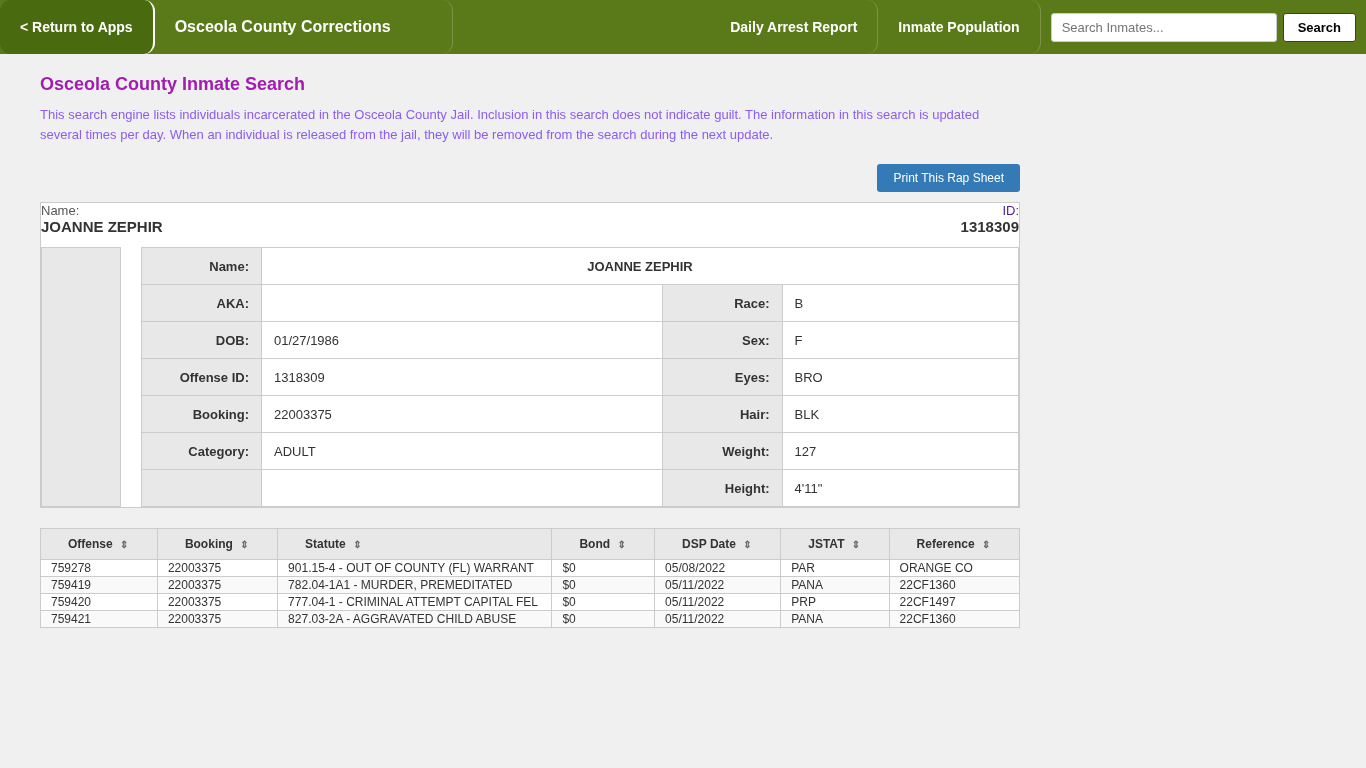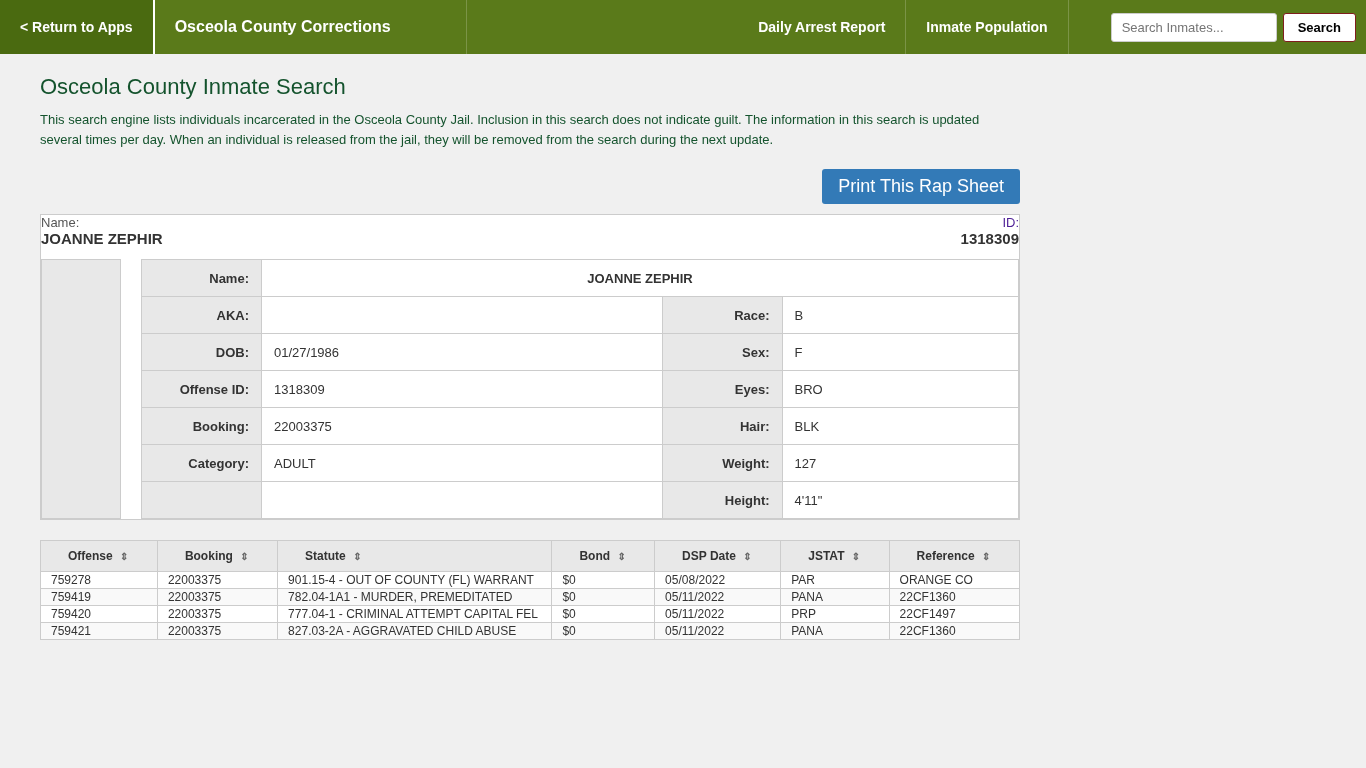--- a/index.html
+++ b/index.html
@@ -15,20 +15,21 @@
     .nav-item {
       display: flex;
       align-items: center;
       padding: 0 20px;
       color: #fff;
       font-size: 14px;
       font-weight: bold;
       cursor: pointer;
       border-right: 1px solid rgba(255,255,255,0.2);
       white-space: nowrap;
+      border-radius: 11px;
     }
     .nav-item.return-apps {
       background: #4a6a10;
       border-right: 2px solid #fff;
     }
     .nav-title {
       font-size: 16px;
       flex: 1;
     }
     .nav-spacer { flex: 1; }
@@ -36,69 +37,68 @@
       display: flex;
       align-items: center;
       padding: 0 10px;
       gap: 6px;
     }
     .nav-search-input {
       padding: 6px 10px;
       border: 1px solid #ccc;
       border-radius: 3px;
       font-size: 13px;
-      width: 166px;
-      background: #fff;
-      margin-left: 32px;
+      width: 226px;
+      background: #fff;
     }
     .nav-search-btn {
       padding: 6px 14px;
       background: #fff;
       color: #000000;
       border: 1px solid #7f1d1d;
       border-radius: 3px;
       font-size: 13px;
       cursor: pointer;
       font-weight: bold;
     }
 
     
     .main-content {
       padding: 20px 40px;
       max-width: 1366px;
     }
 
     .page-title {
-      font-size: 22px;
-      font-weight: normal;
+      font-size: 18px;
+      font-weight: bold;
       margin-bottom: 10px;
-      color: #14532d;
+      color: #a21caf;
     }
 
     .page-description {
       font-size: 13px;
-      color: #14532d;
+      color: #8b5cf6;
       margin-bottom: 20px;
       line-height: 1.5;
       max-width: 960px;
     }
 
     .print-btn-container {
       display: flex;
       justify-content: flex-end;
       margin-bottom: 10px;
       max-width: 980px;
     }
     .print-btn {
       padding: 7px 16px;
       background: #337ab7;
       color: #fff;
       border: none;
       border-radius: 3px;
-      font-size: 18px;
+      font-size: 12px;
       cursor: pointer;
     }
 
     
     .inmate-card {
       background: #fff;
       border: 1px solid #ccc;
       max-width: 980px;
       margin-bottom: 20px;
     }

